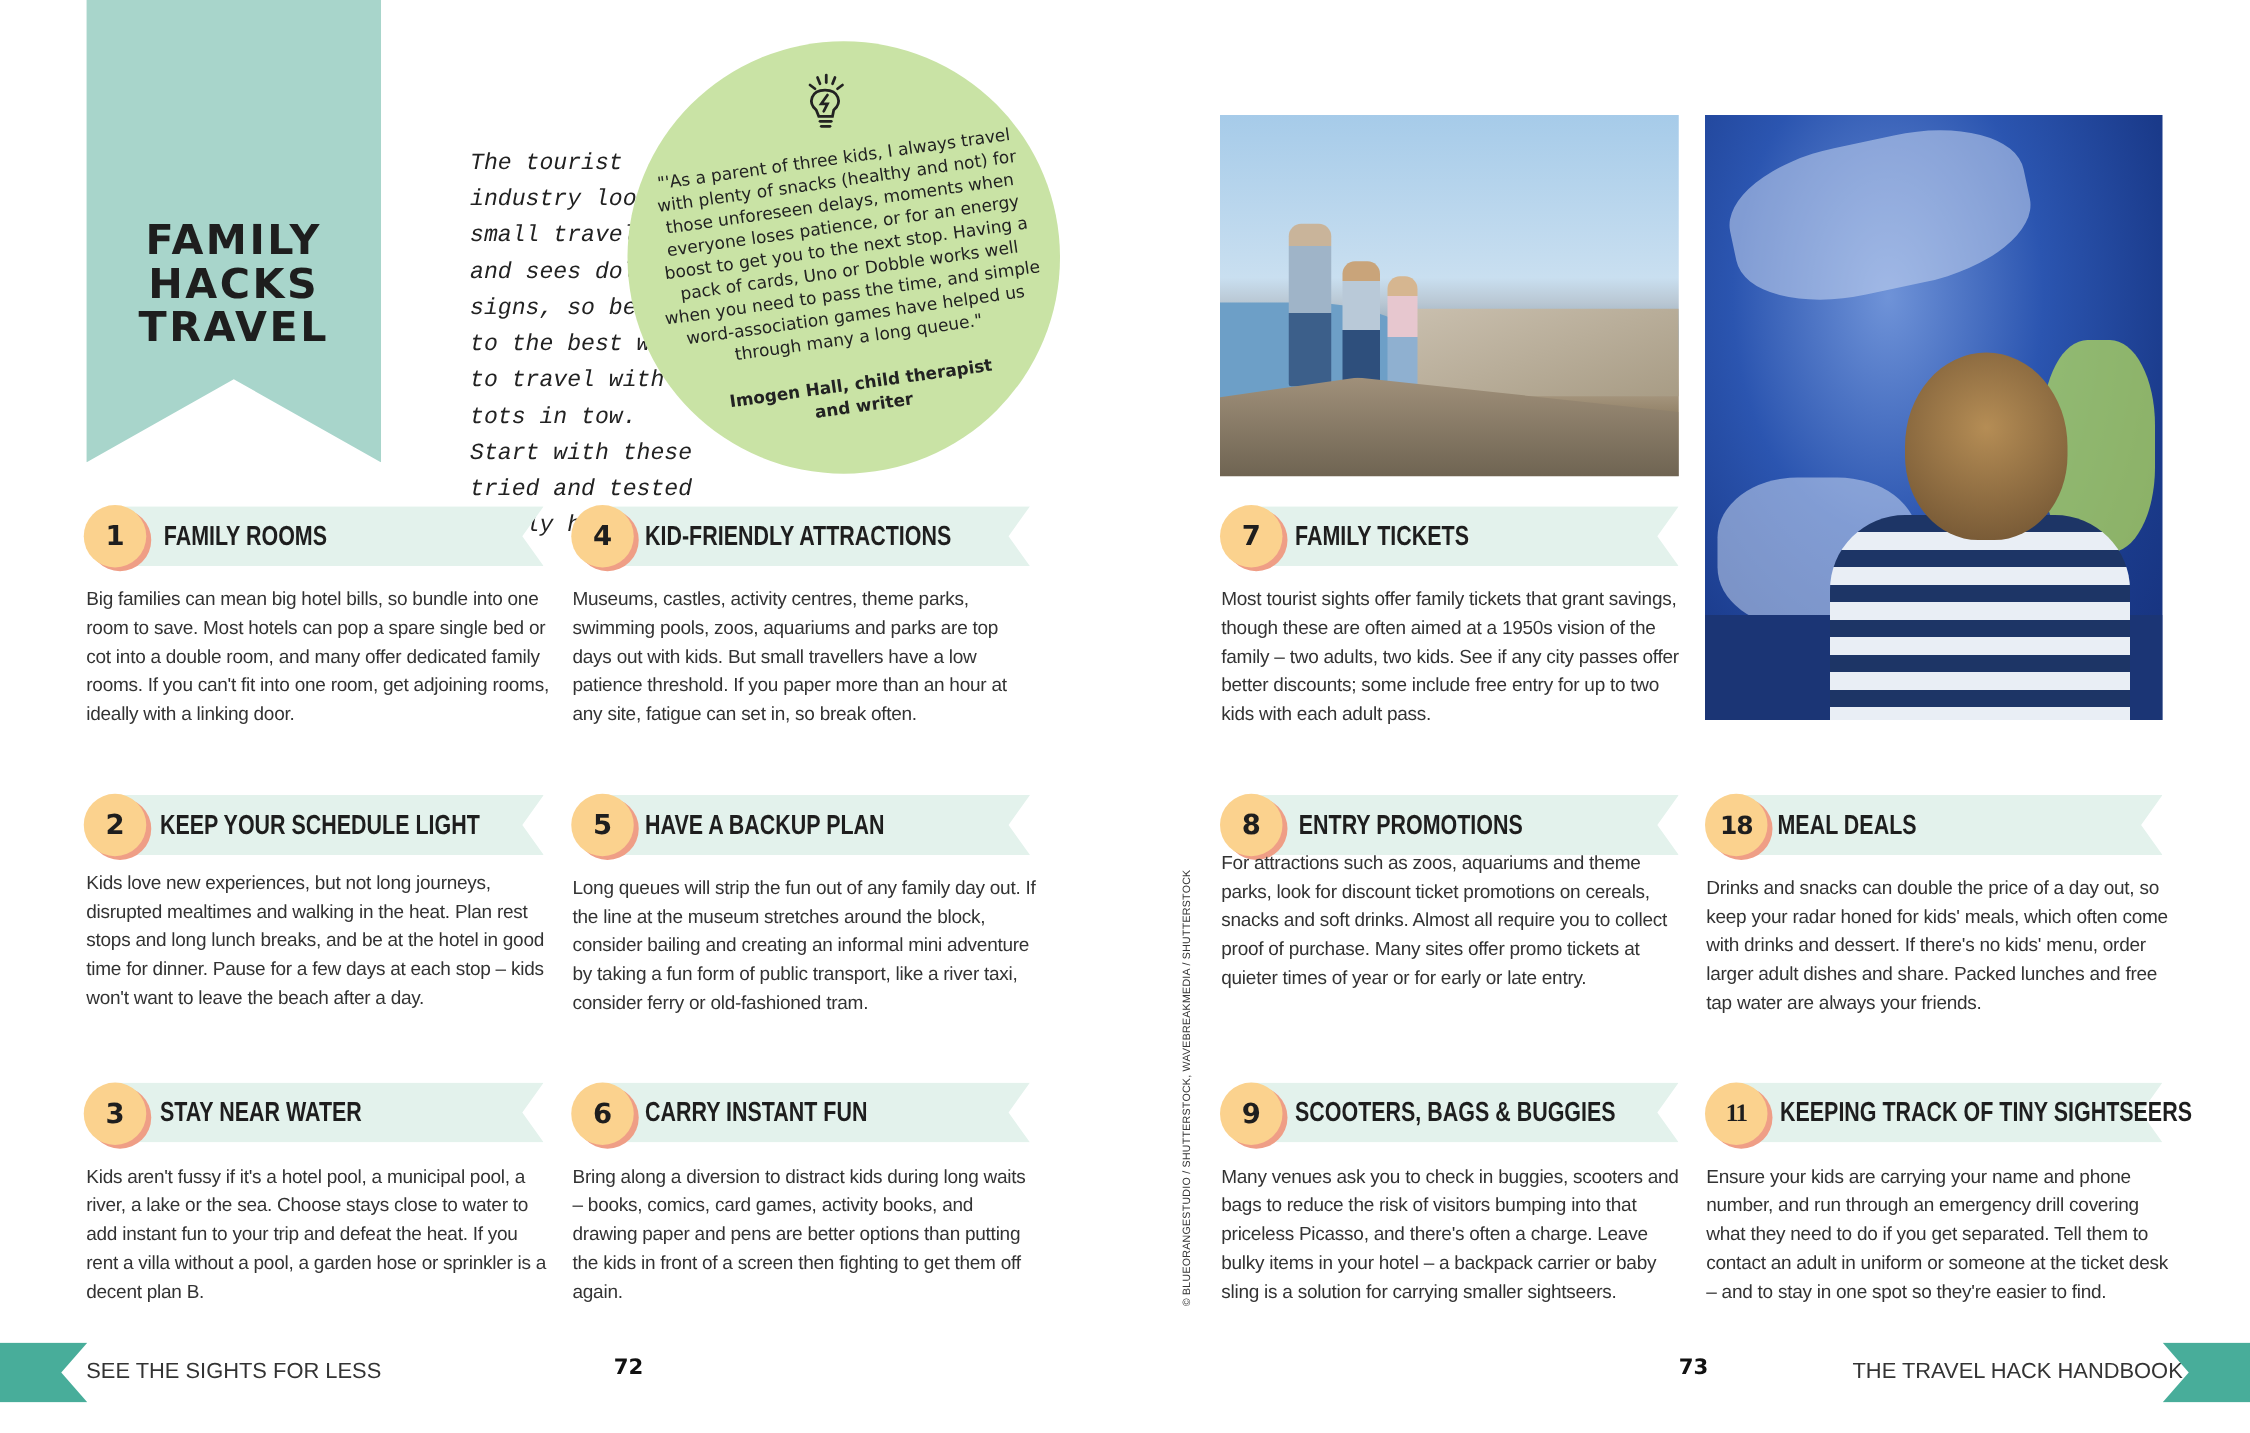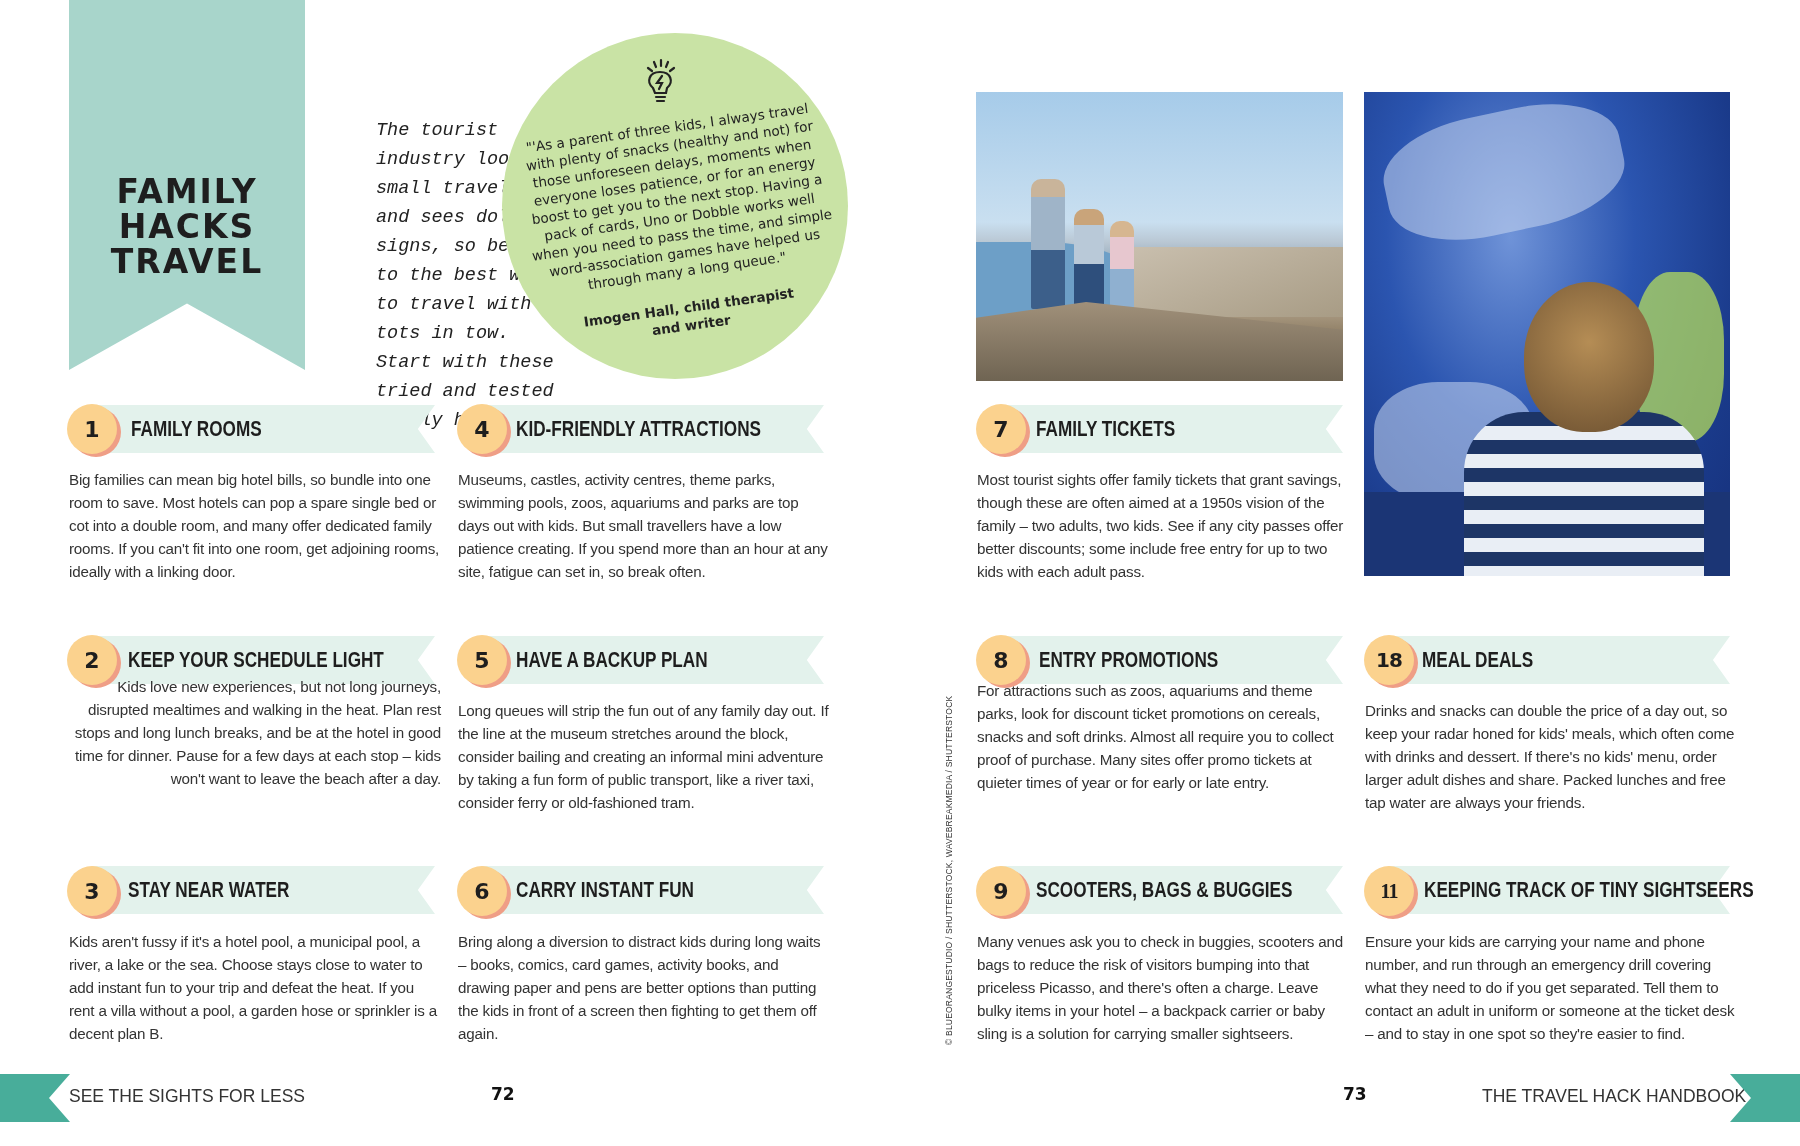--- a/index.html
+++ b/index.html
@@ -131,31 +131,31 @@
 <p class="quote-author">Imogen Hall, child therapist and writer</p>
 
 <div class="ribbon" style="left:92px; top:405px; width:343px;"></div>
 <div class="badge" style="left:67px; top:404px;">1</div>
 <div class="sec-title" style="left:131px; top:405px;">FAMILY ROOMS</div>
 <p class="sec-body" style="left:69px; top:468px;">Big families can mean big hotel bills, so bundle into one room to save. Most hotels can pop a spare single bed or cot into a double room, and many offer dedicated family rooms. If you can't fit into one room, get adjoining rooms, ideally with a linking door.</p>
 
 <div class="ribbon" style="left:92px; top:636px; width:343px;"></div>
 <div class="badge" style="left:67px; top:635px;">2</div>
 <div class="sec-title" style="left:128px; top:636px;">KEEP YOUR SCHEDULE LIGHT</div>
-<p class="sec-body" style="left:69px; top:675px;text-align:right;">Kids love new experiences, but not long journeys, disrupted mealtimes and walking in the heat. Plan rest stops and long lunch breaks, and be at the hotel in good time for dinner. Pause for a few days at each stop – kids won't want to leave the beach after a day.</p>
+<p class="sec-body" style="left:69px; top:695px;">Kids love new experiences, but not long journeys, disrupted mealtimes and walking in the heat. Plan rest stops and long lunch breaks, and be at the hotel in good time for dinner. Pause for a few days at each stop – kids won't want to leave the beach after a day.</p>
 
 <div class="ribbon" style="left:92px; top:866px; width:343px;"></div>
 <div class="badge" style="left:67px; top:866px;">3</div>
 <div class="sec-title" style="left:128px; top:866px;">STAY NEAR WATER</div>
 <p class="sec-body" style="left:69px; top:930px;">Kids aren't fussy if it's a hotel pool, a municipal pool, a river, a lake or the sea. Choose stays close to water to add instant fun to your trip and defeat the heat. If you rent a villa without a pool, a garden hose or sprinkler is a decent plan B.</p>
 
 <div class="ribbon" style="left:481px; top:405px; width:343px;"></div>
 <div class="badge" style="left:457px; top:404px;">4</div>
 <div class="sec-title" style="left:516px; top:405px;">KID-FRIENDLY ATTRACTIONS</div>
-<p class="sec-body" style="left:458px; top:468px;">Museums, castles, activity centres, theme parks, swimming pools, zoos, aquariums and parks are top days out with kids. But small travellers have a low patience creating. If you spend more than an hour at any site, fatigue can set in, so break often.</p>
+<p class="sec-body" style="left:458px; top:468px;">Museums, castles, activity centres, theme parks, swimming pools, zoos, aquariums and parks are top days out with kids. But small travellers have a low patience threshold. If you paper more than an hour at any site, fatigue can set in, so break often.</p>
 
 <div class="ribbon" style="left:481px; top:636px; width:343px;"></div>
 <div class="badge" style="left:457px; top:635px;">5</div>
 <div class="sec-title" style="left:516px; top:636px;">HAVE A BACKUP PLAN</div>
 <p class="sec-body" style="left:458px; top:699px;">Long queues will strip the fun out of any family day out. If the line at the museum stretches around the block, consider bailing and creating an informal mini adventure by taking a fun form of public transport, like a river taxi, consider ferry or old-fashioned tram.</p>
 
 <div class="ribbon" style="left:481px; top:866px; width:343px;"></div>
 <div class="badge" style="left:457px; top:866px;">6</div>
 <div class="sec-title" style="left:516px; top:866px;">CARRY INSTANT FUN</div>
 <p class="sec-body" style="left:458px; top:930px;">Bring along a diversion to distract kids during long waits – books, comics, card games, activity books, and drawing paper and pens are better options than putting the kids in front of a screen then fighting to get them off again.</p>

